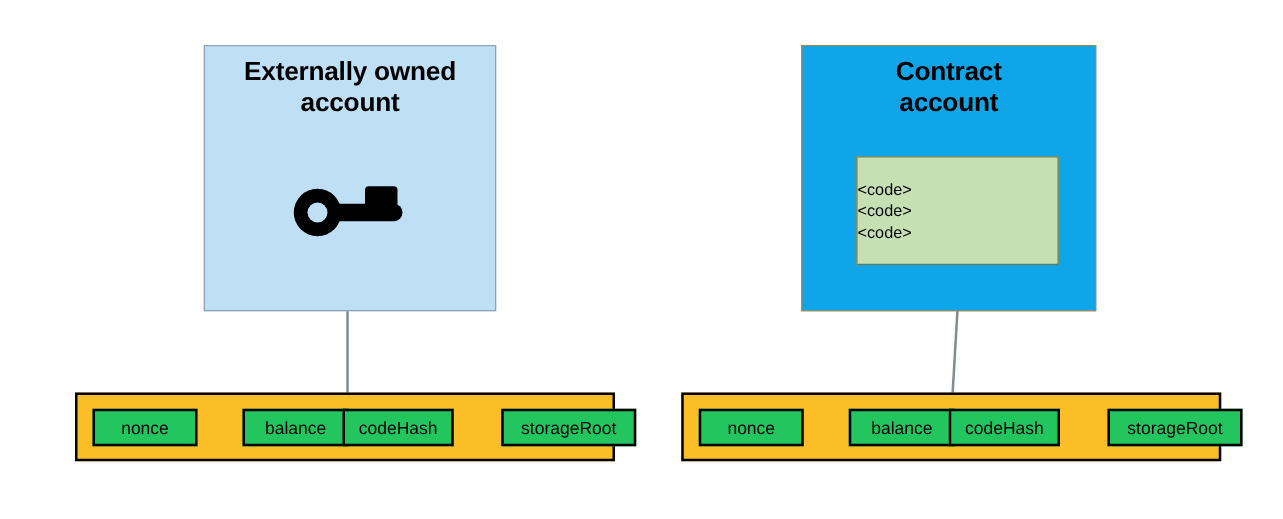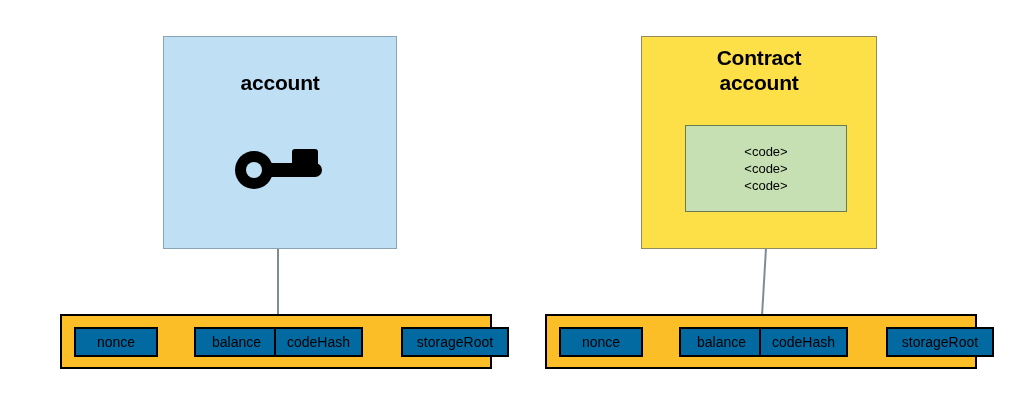--- a/index.html
+++ b/index.html
@@ -35,21 +35,21 @@
     width: 234px;
     height: 213px;
     background: #bfdff5;
     border-color: #8aa4b4;
   }
   .account-card.contract {
     left: 641px;
     top: 36px;
     width: 236px;
     height: 213px;
-    background: #fde047;
+    background: #0ea5e9;
     border-color: #938a5e;
   }
 
   .card-title {
     position: absolute;
     left: 0;
     right: 0;
     top: 8px;
     text-align: center;
     font-size: 21px;
@@ -74,21 +74,20 @@
     position: absolute;
     left: 43px;
     top: 88px;
     width: 162px;
     height: 87px;
     box-sizing: border-box;
     background: #c6e0b4;
     border: 1px solid #6a7a50;
     display: flex;
     flex-direction: column;
-    align-items: center;
     justify-content: center;
   }
   .code-line {
     font-size: 13px;
     line-height: 17px;
     color: #000000;
     font-family: "Liberation Sans", sans-serif;
   }
 
   
@@ -110,21 +109,21 @@
     background: #fcbe26;
     border: 2px solid #000000;
     height: 55px;
   }
   .field-bar.left  { left: 60px;  top: 314px; width: 432px; }
   .field-bar.right { left: 545px; top: 314px; width: 432px; }
 
   .field-box {
     position: absolute;
     box-sizing: border-box;
-    background: #0369a1;
+    background: #22c55e;
     border: 2px solid #000000;
     height: 30px;
     top: 11px;
     display: flex;
     align-items: center;
     justify-content: center;
     font-size: 14px;
     color: #000000;
     white-space: nowrap;
   }
@@ -132,21 +131,21 @@
   .field-box.f1 { left: 111px; width: 85px; margin-left: 21px;  }
   .field-box.f2 { left: 212px; width: 89px;  }
   .field-box.f3 { left: 312px; width: 108px; margin-left: 27px; }
 </style>
 </head>
 <body>
 
 <div id="canvas">
 
   <div class="account-card eoa">
-    <div class="card-title"><br><span>account</span></div>
+    <div class="card-title"><span>Externally owned</span><br><span>account</span></div>
 
     <svg class="key-icon" viewBox="0 0 92 46">
       <circle cx="20" cy="25" r="19" fill="#000000"></circle>
       <circle cx="20" cy="25" r="8" fill="#bfdff5"></circle>
       <rect x="30" y="18" width="58" height="14" rx="7" fill="#000000"></rect>
       <rect x="58" y="4" width="26" height="22" rx="3" fill="#000000"></rect>
     </svg>
   </div>
 
   <div class="connector left"></div>

